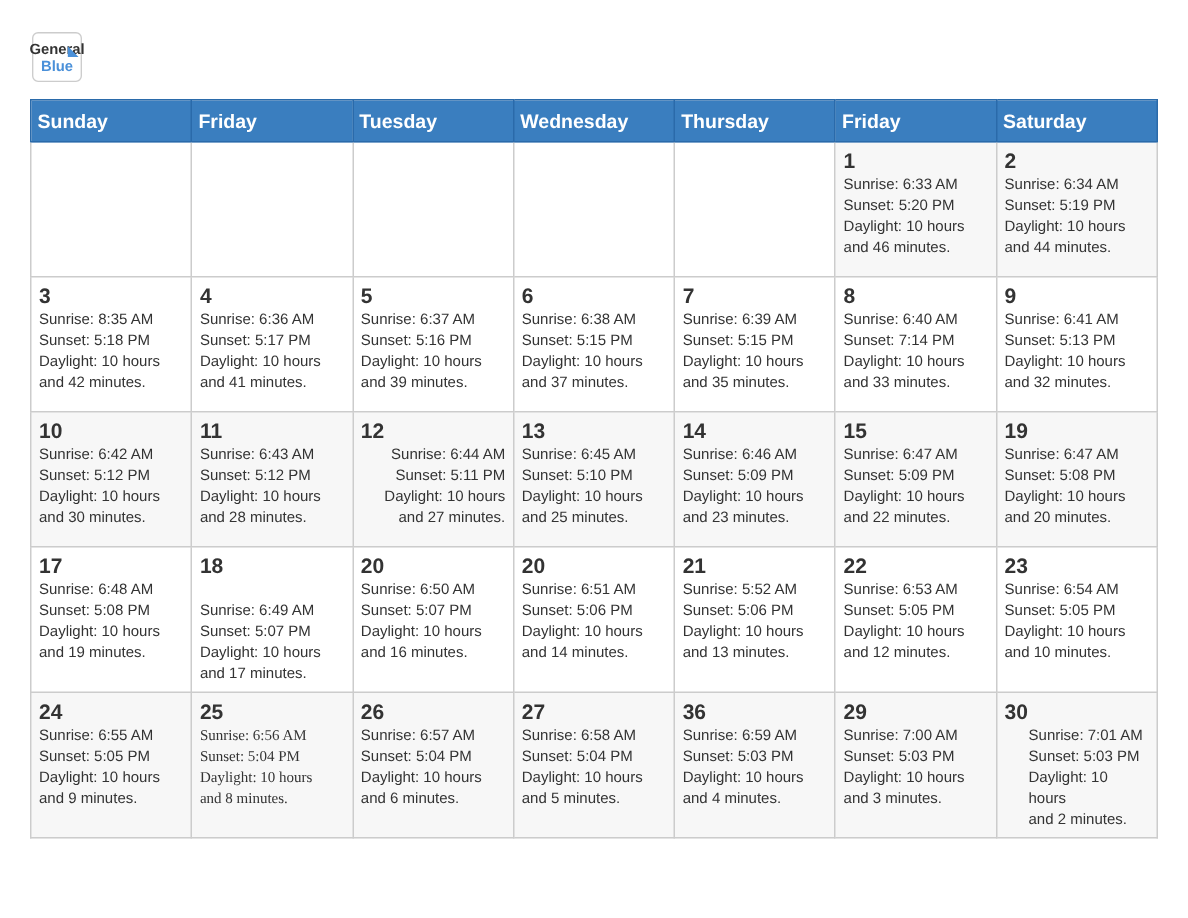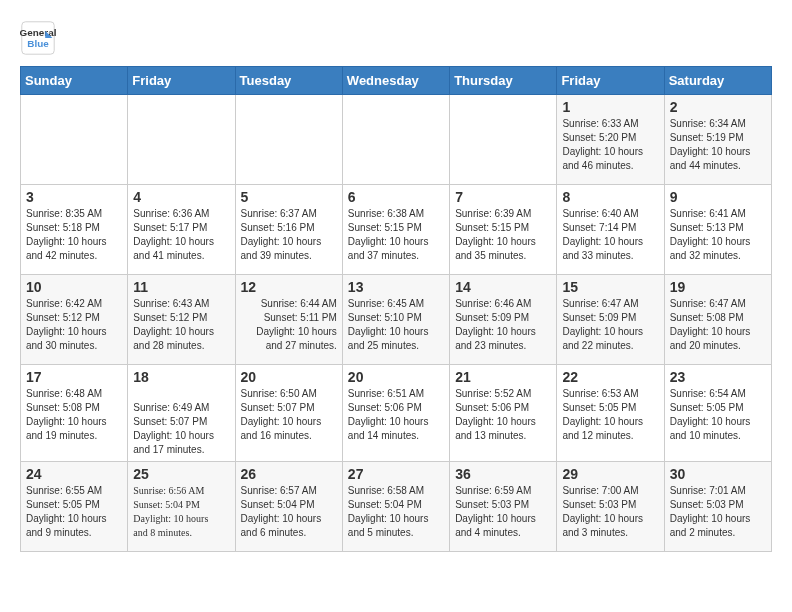--- a/index.html
+++ b/index.html
@@ -331,20 +331,20 @@
         </td>
         <td>
           <span class="day-num">29</span>
           <div class="day-info" style="white-space: pre-line;">Sunrise: 7:00 AM
 Sunset: 5:03 PM
 Daylight: 10 hours
 and 3 minutes.</div>
         </td>
         <td>
           <span class="day-num">30</span>
-          <div class="day-info" style="white-space: pre-line;">Sunrise: 7:01 AM
+          <div class="day-info" style="white-space: pre-line; margin-left: 16px;">Sunrise: 7:01 AM
 Sunset: 5:03 PM
 Daylight: 10 hours
 and 2 minutes.</div>
         </td>
       </tr>
     </tbody>
 </table>
 
 </body></html>

